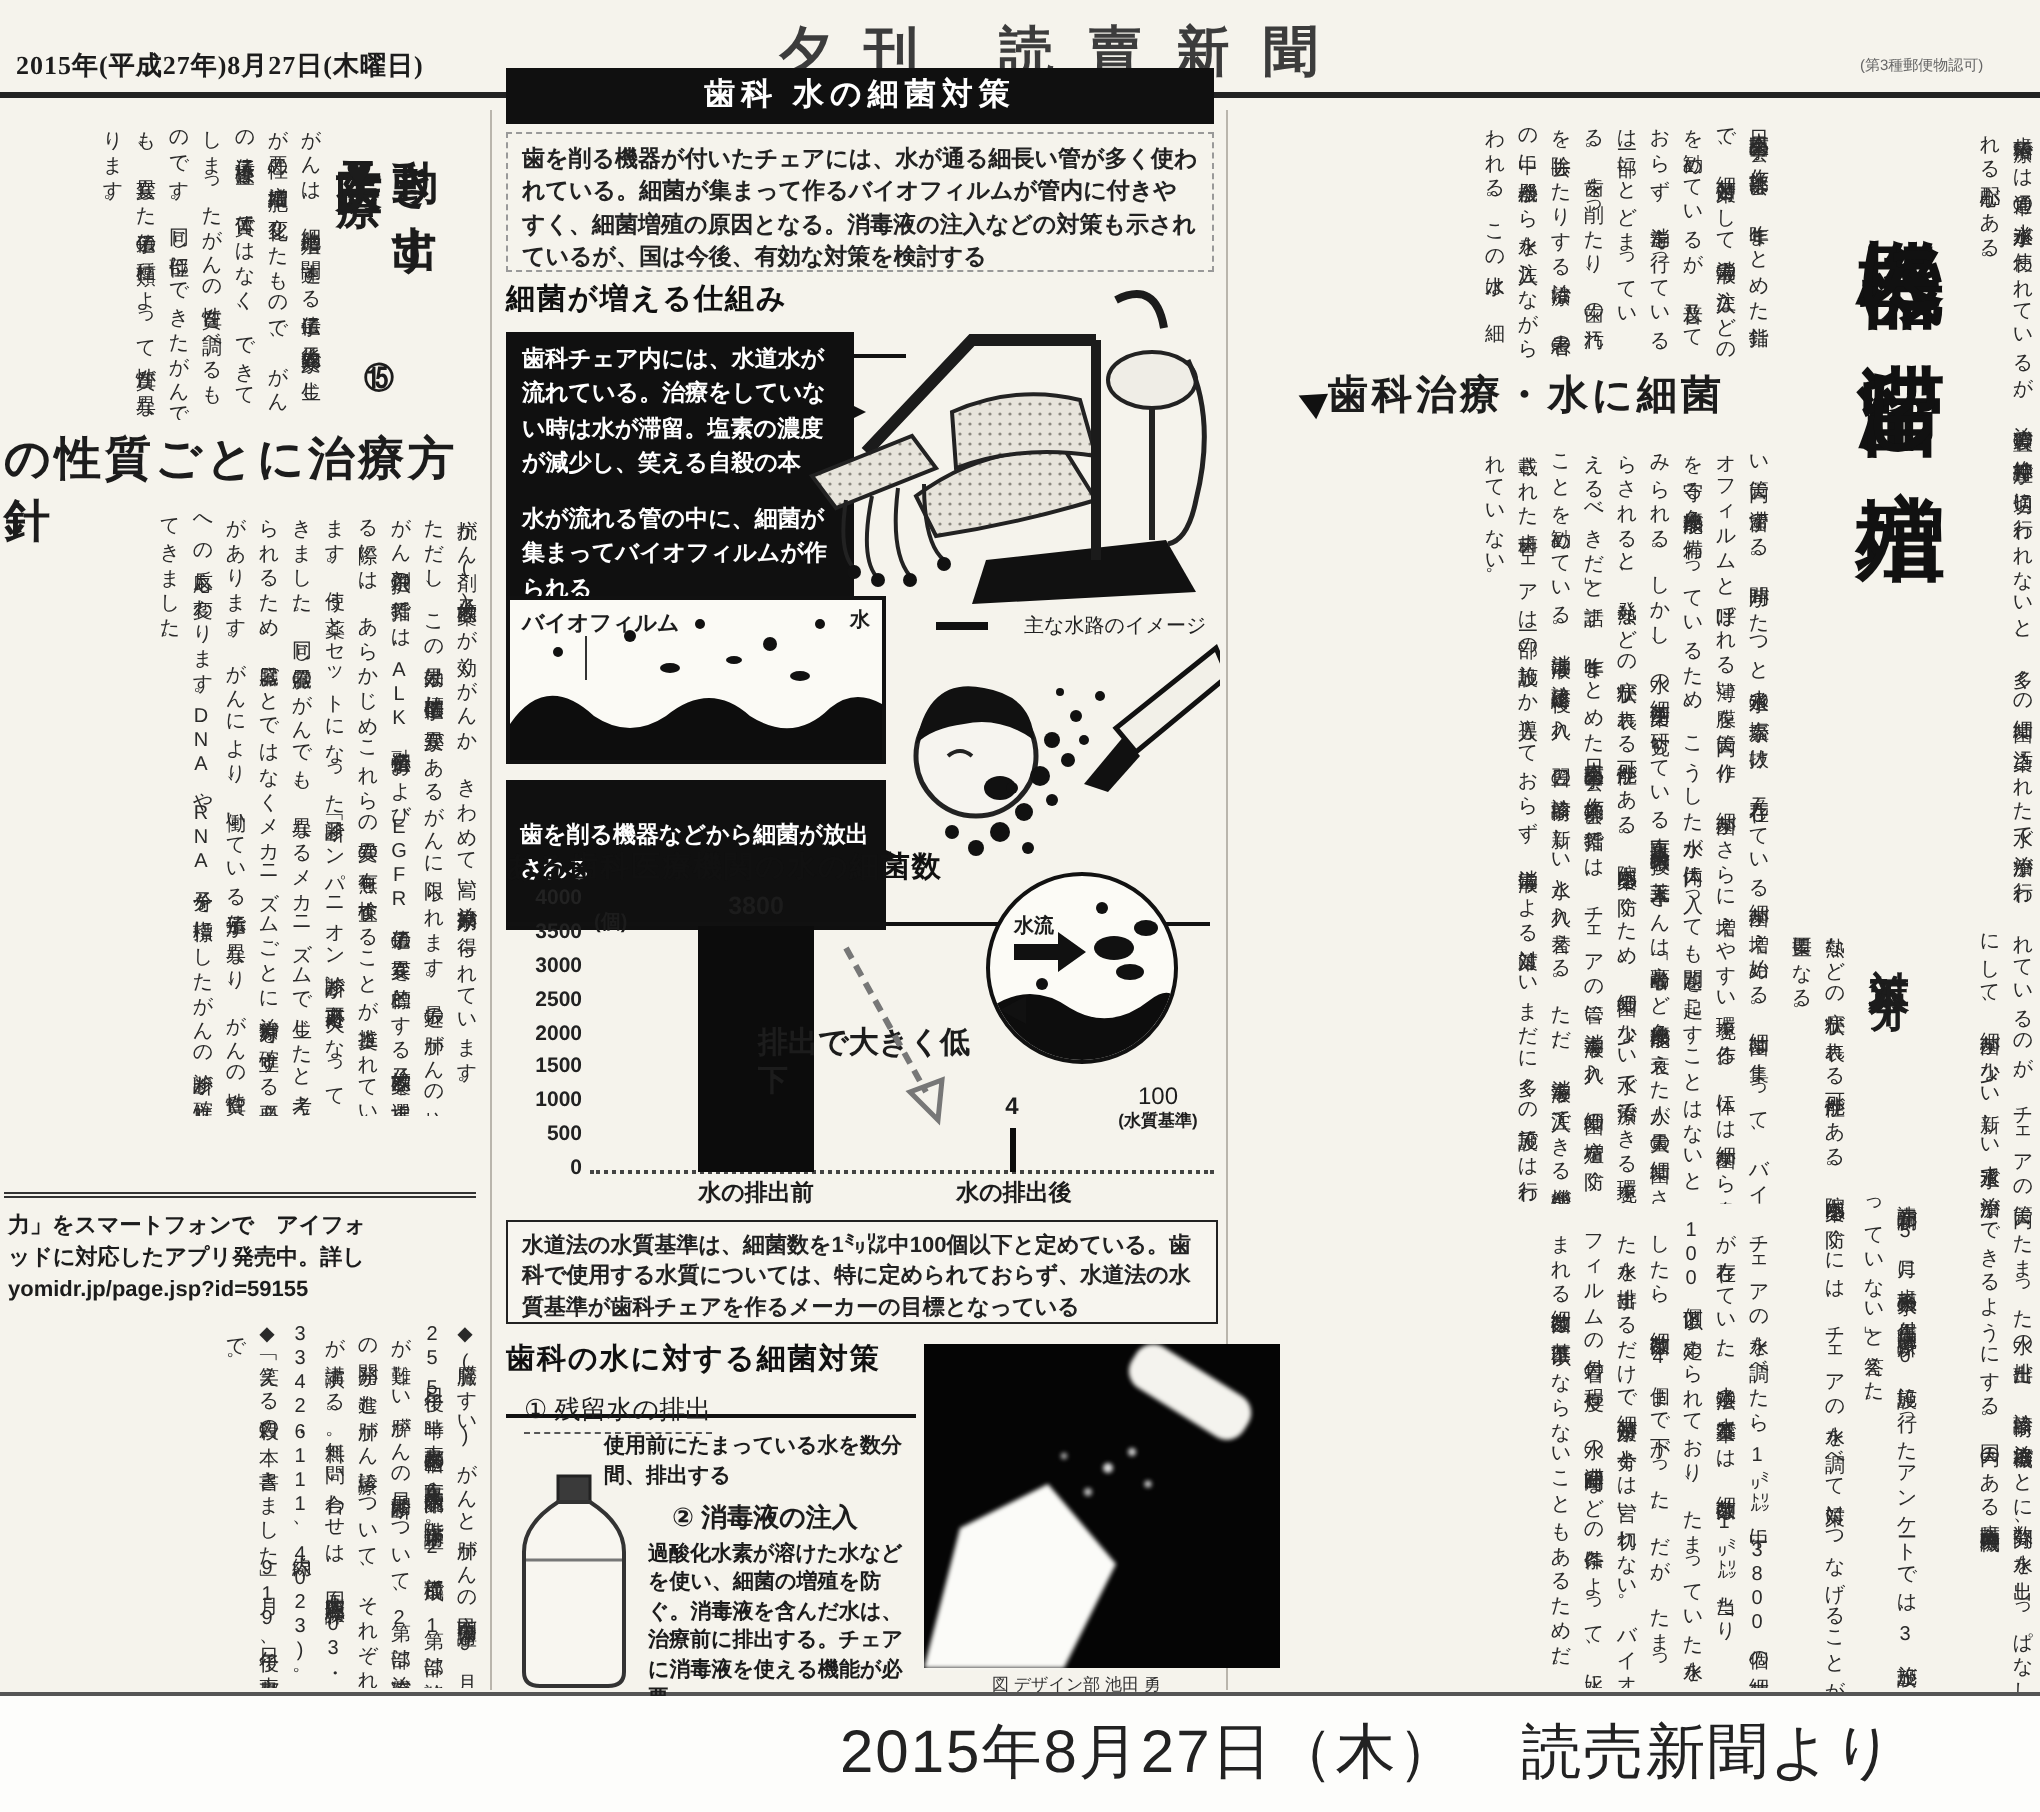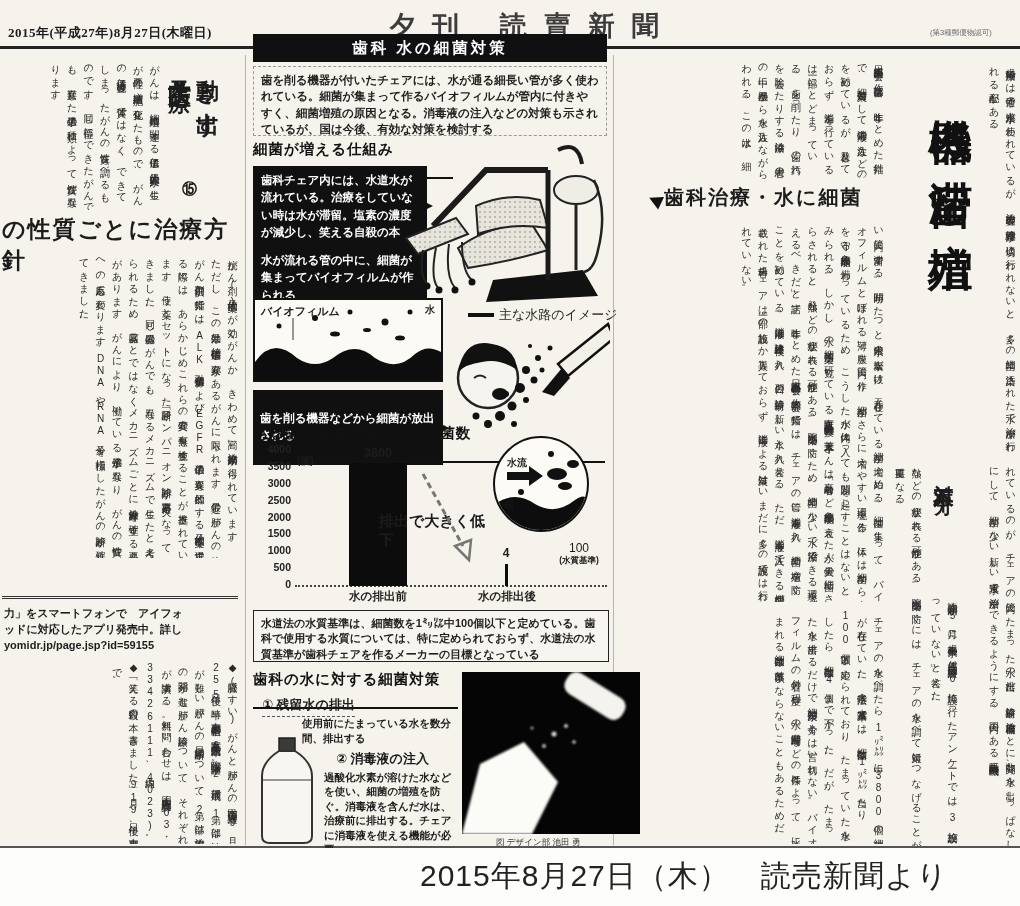--- a/index.html
+++ b/index.html
@@ -77,21 +77,21 @@
   <path d="M64,112 q0,30 10,38" fill="none" stroke="#222" stroke-width="2"></path>
   <circle cx="29" cy="156" r="3.5" fill="#111"></circle>
     <circle cx="41" cy="160" r="3.5" fill="#111"></circle>
   <circle cx="57" cy="160" r="3.5" fill="#111"></circle>
     <circle cx="74" cy="152" r="3.5" fill="#111"></circle>
   <ellipse cx="178" cy="60" rx="22" ry="14" fill="#efede6" stroke="#222" stroke-width="2"></ellipse>
   <path d="M178,74 L178,140" stroke="#222" stroke-width="3"></path>
   <path d="M196,50 q14,30 4,70 q-4,20 -14,22" fill="none" stroke="#222" stroke-width="2.5"></path>
   <path d="M160,20 q20,-10 24,14" fill="none" stroke="#1b1b1b" stroke-width="4"></path>
 </svg>
-<div class="abs" style="left:468px;top:306px;font-size:13px;color:#222;display:flex;align-items:center;gap:5px">
+<div class="abs" style="left:468px;top:306px;font-size:10px;color:#222;display:flex;align-items:center;gap:18px">
   <span style="display:inline-block;width:26px;height:4px;background:#111"></span>
   <span>主な水路のイメージ</span>
 </div>
 
 <div class="abs" style="left:253px;top:298px;width:190px;height:84px;border:2px solid #111;background:#fbfaf5">
   <div class="abs" style="left:6px;top:4px;font-size:11px;font-weight:bold">バイオフィルム</div>
   <div class="abs" style="right:6px;top:3px;font-size:10px;font-weight:bold">水</div>
   <svg class="abs" style="left:0;top:0" width="186" height="80" viewBox="0 0 186 80">
     <path d="M0,62 Q18,36 42,58 Q60,70 78,58 Q100,40 120,58 Q142,72 160,54 Q172,44 186,52 L186,80 L0,80 Z" fill="#0d0d0d"></path>
     <line x1="38" y1="18" x2="38" y2="40" stroke="#333" stroke-width="1"></line>
@@ -171,21 +171,21 @@
         <circle cx="26" cy="54" r="3" fill="#111"></circle>
       <ellipse cx="70" cy="48" rx="7" ry="4" fill="#111"></ellipse>
     </svg>
     <div class="abs" style="left:-2px;top:60px;width:0;height:0;border:7px solid transparent;border-right:13px solid #111"></div>
   </div>
 </div>
 
 <div class="notebox" style="left:253px;top:610px;width:356px;height:52px">水道法の水質基準は、細菌数を1㍉㍑中100個以下と定めている。歯科で使用する水質については、特に定められておらず、水道法の水質基準が歯科チェアを作るメーカーの目標となっている</div>
 
 <div class="sechead" style="left:253px;top:670px;width:205px">歯科の水に対する細菌対策</div>
-<div class="abs" style="left:262px;top:696px;font-size:13px;font-weight:bold;border-bottom:1.5px dashed #555;padding-bottom:2px">① 残留水の排出</div>
+<div class="abs" style="left:262px;top:696px;font-size:13px;font-weight:normal;border-bottom:1.5px dashed #555;padding-bottom:2px">① 残留水の排出</div>
 <div class="abs" style="left:302px;top:716px;width:152px;font-size:10.5px;font-weight:600;line-height:1.4">使用前にたまっている水を数分間、排出する</div>
 <svg class="abs" style="left:256px;top:736px" width="62" height="110" viewBox="0 0 62 110">
   <rect x="23" y="2" width="16" height="13" fill="#3a3a3a" stroke="#222" stroke-width="1.5"></rect>
   <path d="M23,15 Q6,26 6,40 L6,100 Q6,107 14,107 L48,107 Q56,107 56,100 L56,40 Q56,26 39,15 Z" fill="#f8f6f0" stroke="#333" stroke-width="2"></path>
   <line x1="7" y1="44" x2="55" y2="44" stroke="#777" stroke-width="1.5"></line>
 </svg>
 <div class="abs" style="left:336px;top:750px;font-size:13px;font-weight:bold">② 消毒液の注入</div>
 <div class="abs" style="left:324px;top:770px;width:134px;height:78px;font-size:10.5px;font-weight:600;line-height:1.38;overflow:hidden">過酸化水素が溶けた水などを使い、細菌の増殖を防ぐ。消毒液を含んだ水は、治療前に排出する。チェアに消毒液を使える機能が必要</div>
 
 <div class="abs" style="left:462px;top:672px;width:178px;height:162px;background:#050505">

